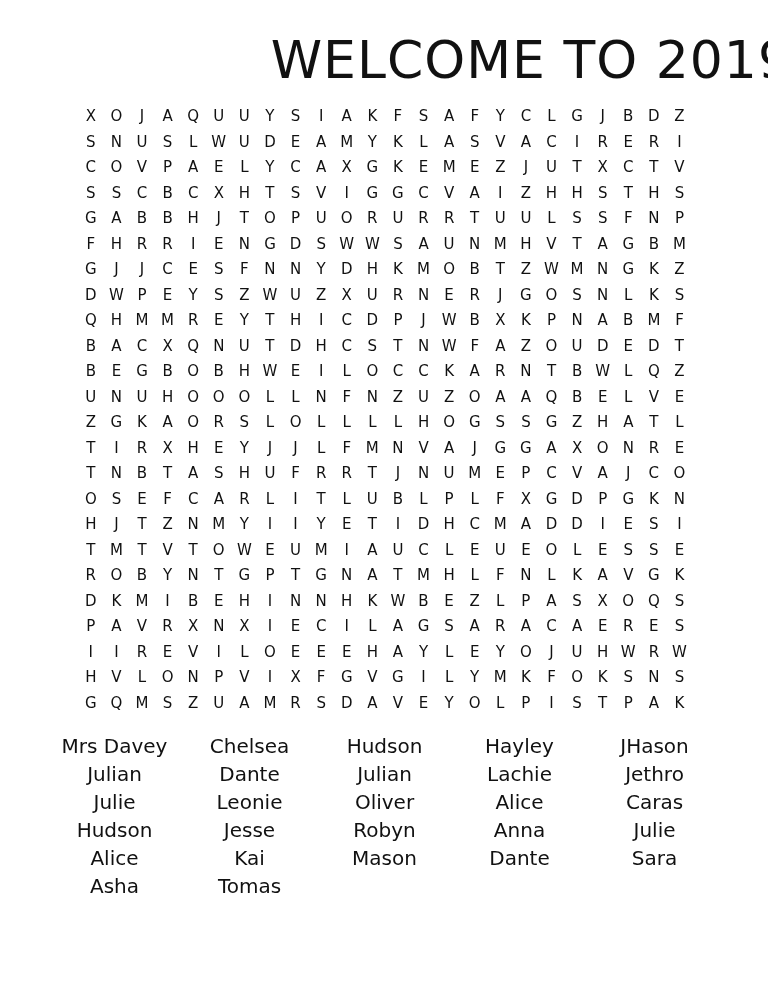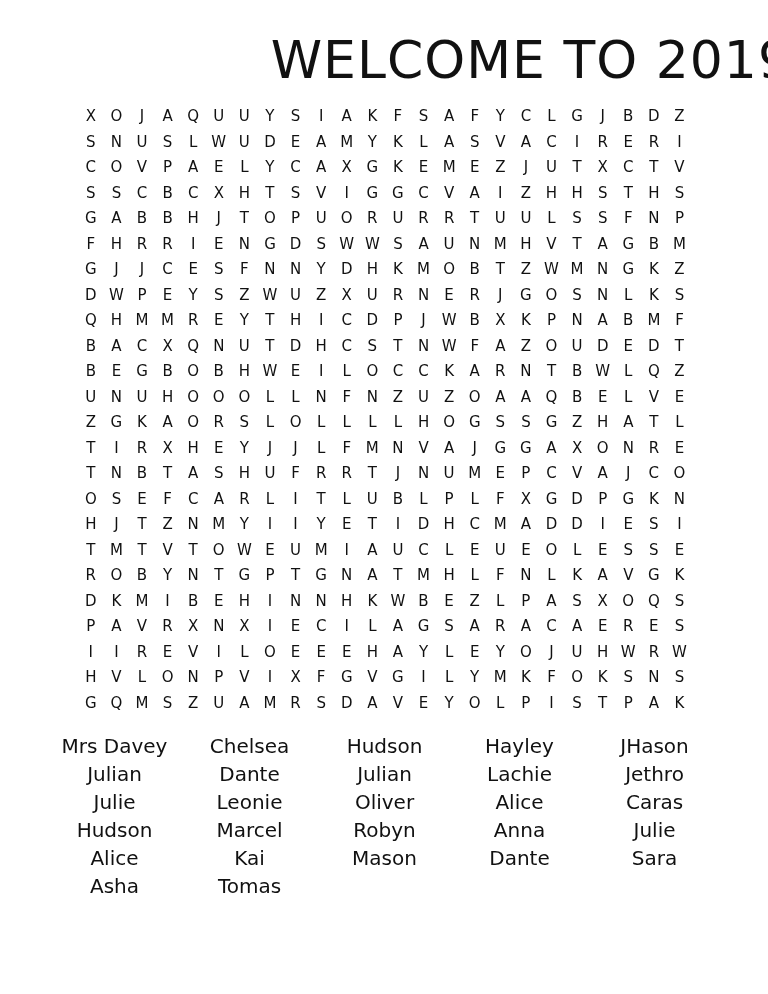--- a/index.html
+++ b/index.html
@@ -652,21 +652,21 @@
       <div class="word">Julian</div>
       <div class="word">Julie</div>
       <div class="word">Hudson</div>
       <div class="word">Alice</div>
       <div class="word">Asha</div>
     </div>
     <div class="word-col">
       <div class="word">Chelsea</div>
       <div class="word">Dante</div>
       <div class="word">Leonie</div>
-      <div class="word">Marcel</div>
+      <div class="word">Jesse</div>
       <div class="word">Kai</div>
       <div class="word">Tomas</div>
     </div>
     <div class="word-col">
       <div class="word">Hudson</div>
       <div class="word">Julian</div>
       <div class="word">Oliver</div>
       <div class="word">Robyn</div>
       <div class="word">Mason</div>
     </div>

